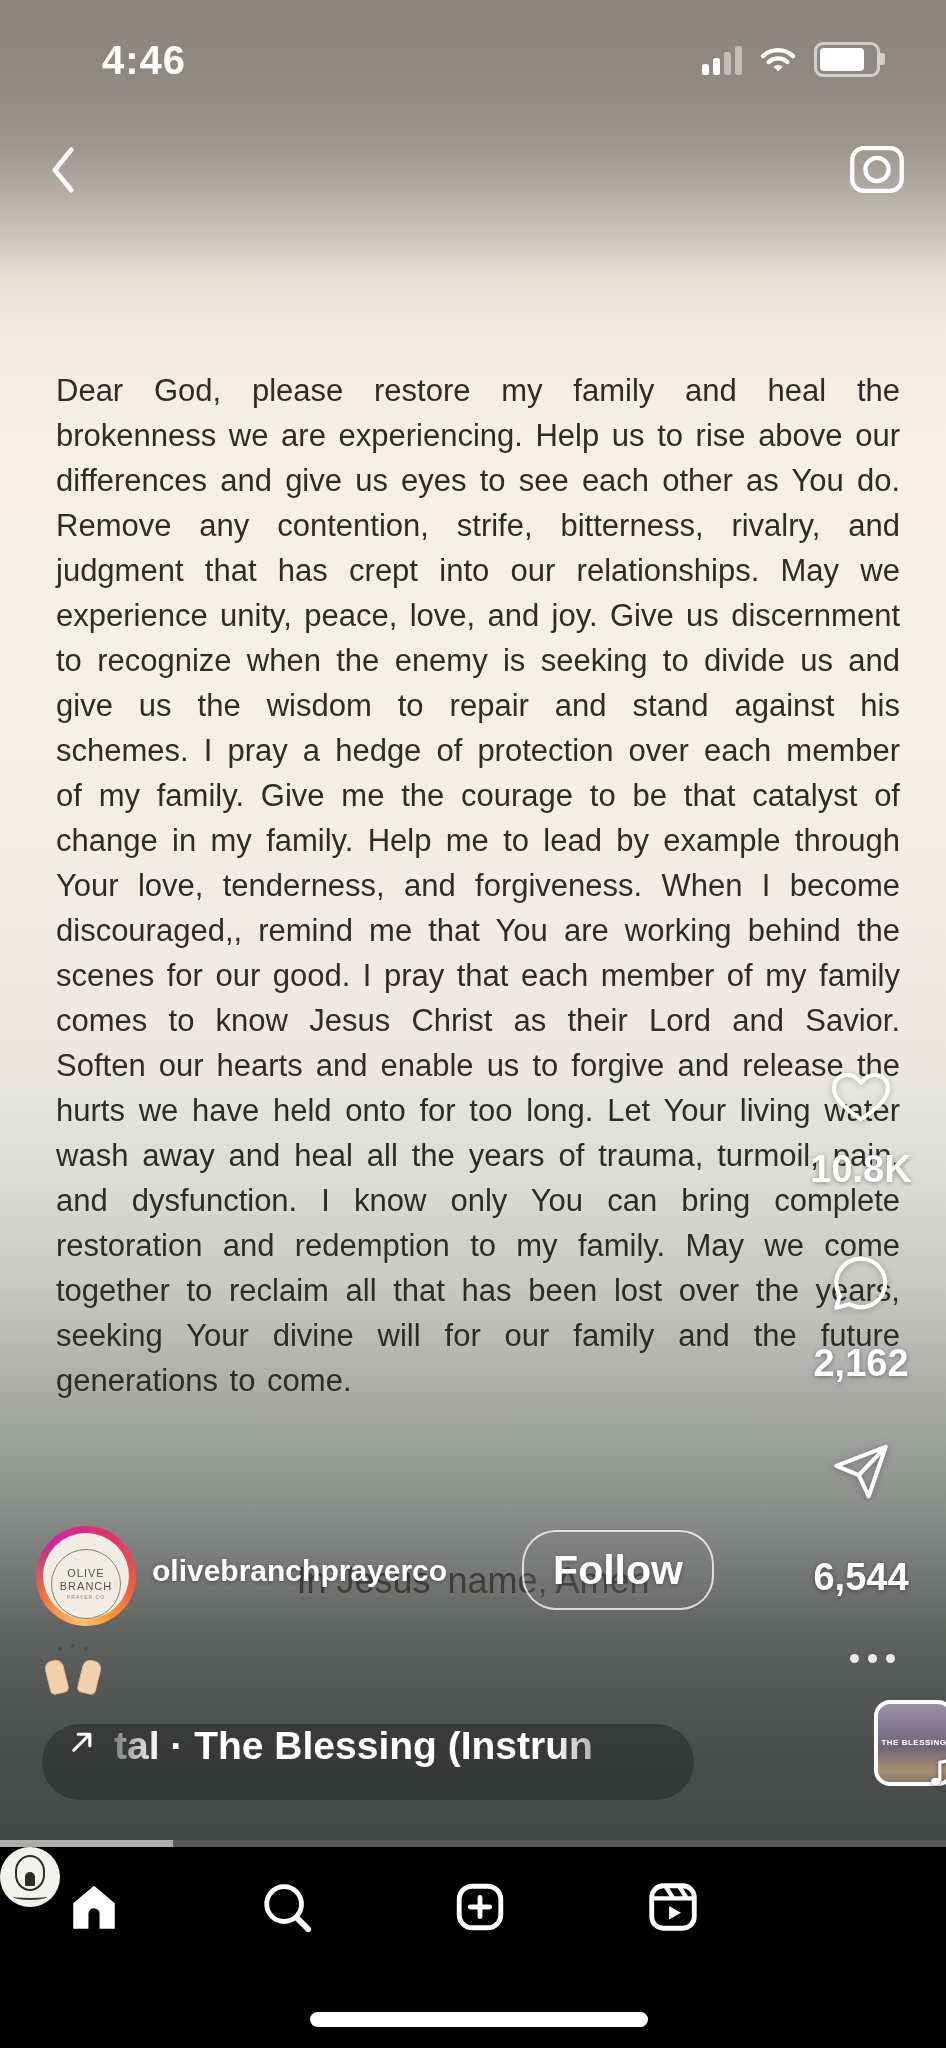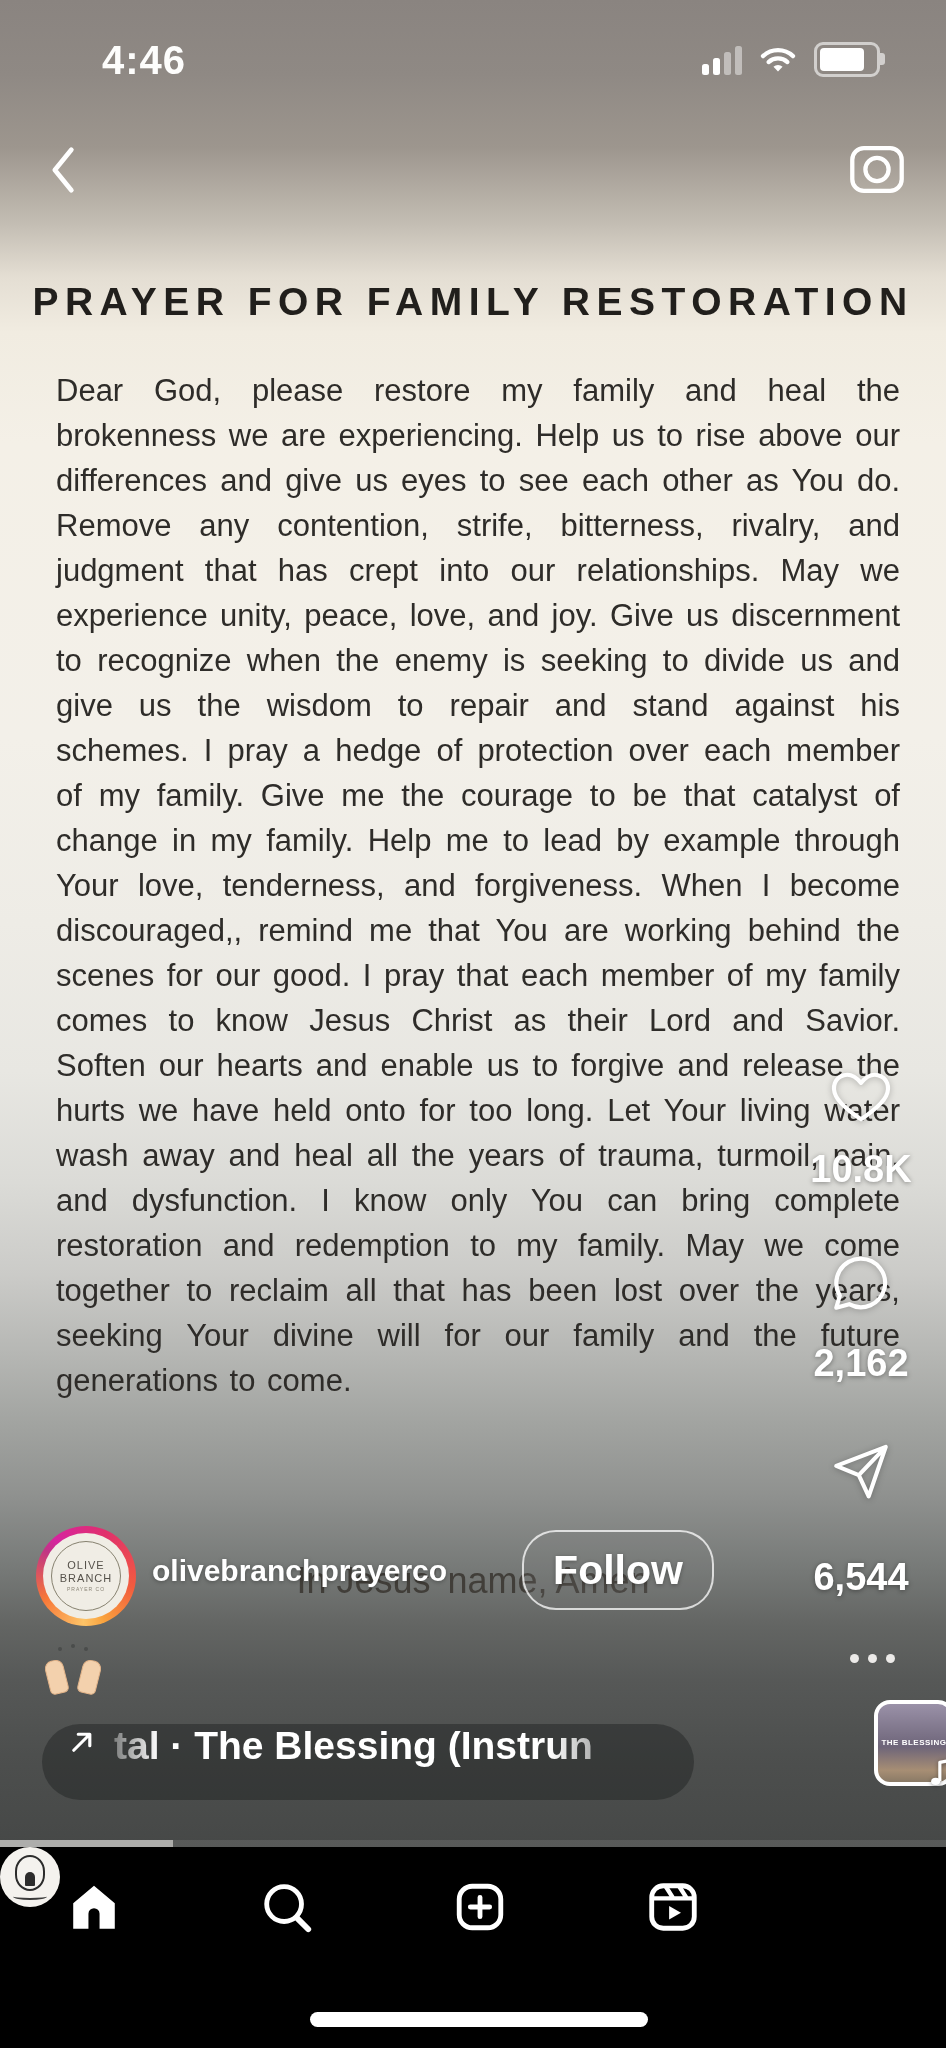--- a/index.html
+++ b/index.html
@@ -38,21 +38,21 @@
   
   .rail-icon{position:absolute;left:828px;width:66px;height:66px;z-index:2;
              filter:drop-shadow(0 1px 3px rgba(0,0,0,.25));}
   .rail-count{position:absolute;left:781px;width:160px;text-align:center;font-size:38px;font-weight:bold;
               color:#fff;text-shadow:0 1px 5px rgba(0,0,0,.4);z-index:2;}
 
   
   .avatar-ring{position:absolute;left:36px;top:1526px;width:100px;height:100px;border-radius:50%;z-index:2;
       background:conic-gradient(from -40deg,#d6249f,#e1306c 18%,#f25c3e 40%,#f9a23d 55%,#fdc468 62%,#f77737 78%,#c13584 95%,#d6249f);
       display:flex;align-items:center;justify-content:center;}
-  .avatar-inner{width:86px;height:86px;border-radius:50%;background:#f0ede5;display:flex;align-items:center;justify-content:center;}
+  .avatar-inner{width:86px;height:86px;border-radius:50%;background:#f0ede5;display:flex;align-items:flex-end;justify-content:center;}
   .avatar-logo{width:68px;height:68px;border-radius:50%;border:1.5px solid #86816f;display:flex;flex-direction:column;
                align-items:center;justify-content:center;color:#55514a;text-align:center;line-height:1.15;}
   .avatar-logo .l1{font-size:11px;letter-spacing:1px;}
   .avatar-logo .l2{font-size:11px;letter-spacing:1px;}
   .avatar-logo .l3{font-size:5px;letter-spacing:1px;margin-top:2px;color:#8a8577;}
   .username{position:absolute;left:152px;top:1554px;font-size:30px;font-weight:bold;color:#fff;
             text-shadow:0 1px 4px rgba(0,0,0,.35);z-index:2;}
   .follow-btn{position:absolute;left:522px;top:1530px;width:192px;height:80px;border:2.5px solid rgba(255,255,255,.75);
               border-radius:34px;background:rgba(130,130,130,.15);display:flex;align-items:center;justify-content:center;
               color:#fff;font-size:41px;font-weight:bold;text-shadow:0 1px 4px rgba(0,0,0,.3);z-index:2;box-sizing:border-box;}
@@ -135,21 +135,20 @@
       <span></span>
     </div>
     <div class="camera">
       <svg width="62" height="58" viewBox="0 0 24 23">
         <rect x="2.2" y="4" width="19.6" height="17" rx="4.6" fill="none" stroke="#fff" stroke-width="1.7"></rect>
         <circle cx="12" cy="12.5" r="4.6" fill="none" stroke="#fff" stroke-width="1.7"></circle>
       </svg>
       <span></span>
     </div>
 
-    <div class="title">PRAYER FOR FAMILY RESTORATION</div>
     <div class="prayer">Dear God, please restore my family and heal the brokenness we are experiencing. Help us to rise above our differences and give us eyes to see each other as You do. Remove any contention, strife, bitterness, rivalry, and judgment that has crept into our relationships. May we experience unity, peace, love, and joy. Give us discernment to recognize when the enemy is seeking to divide us and give us the wisdom to repair and stand against his schemes. I pray a hedge of protection over each member of my family. Give me the courage to be that catalyst of change in my family. Help me to lead by example through Your love, tenderness, and forgiveness. When I become discouraged,, remind me that You are working behind the scenes for our good. I pray that each member of my family comes to know Jesus Christ as their Lord and Savior. Soften our hearts and enable us to forgive and release the hurts we have held onto for too long. Let Your living water wash away and heal all the years of trauma, turmoil, pain, and dysfunction. I know only You can bring complete restoration and redemption to my family. May we come together to reclaim all that has been lost over the years, seeking Your divine will for our family and the future generations to come.</div>
     <div class="amen">In Jesus' name, Amen</div>
 
     <div class="rail-icon" style="top:1062px">
       <svg width="66" height="66" viewBox="0 0 24 24">
         <path d="M12 20.8S4.8 16.2 2.9 12.4C1.2 9 2.6 5.6 5.8 4.8c2.2-.6 4.3.5 6.2 2.8 1.9-2.3 4-3.4 6.2-2.8 3.2.8 4.6 4.2 2.9 7.6-1.9 3.8-9.1 8.4-9.1 8.4z" fill="none" stroke="#fff" stroke-width="1.5" stroke-linejoin="round"></path>
       </svg>
       <span></span>
     </div>
     <div class="rail-count" style="top:1148px">10.8K</div>

